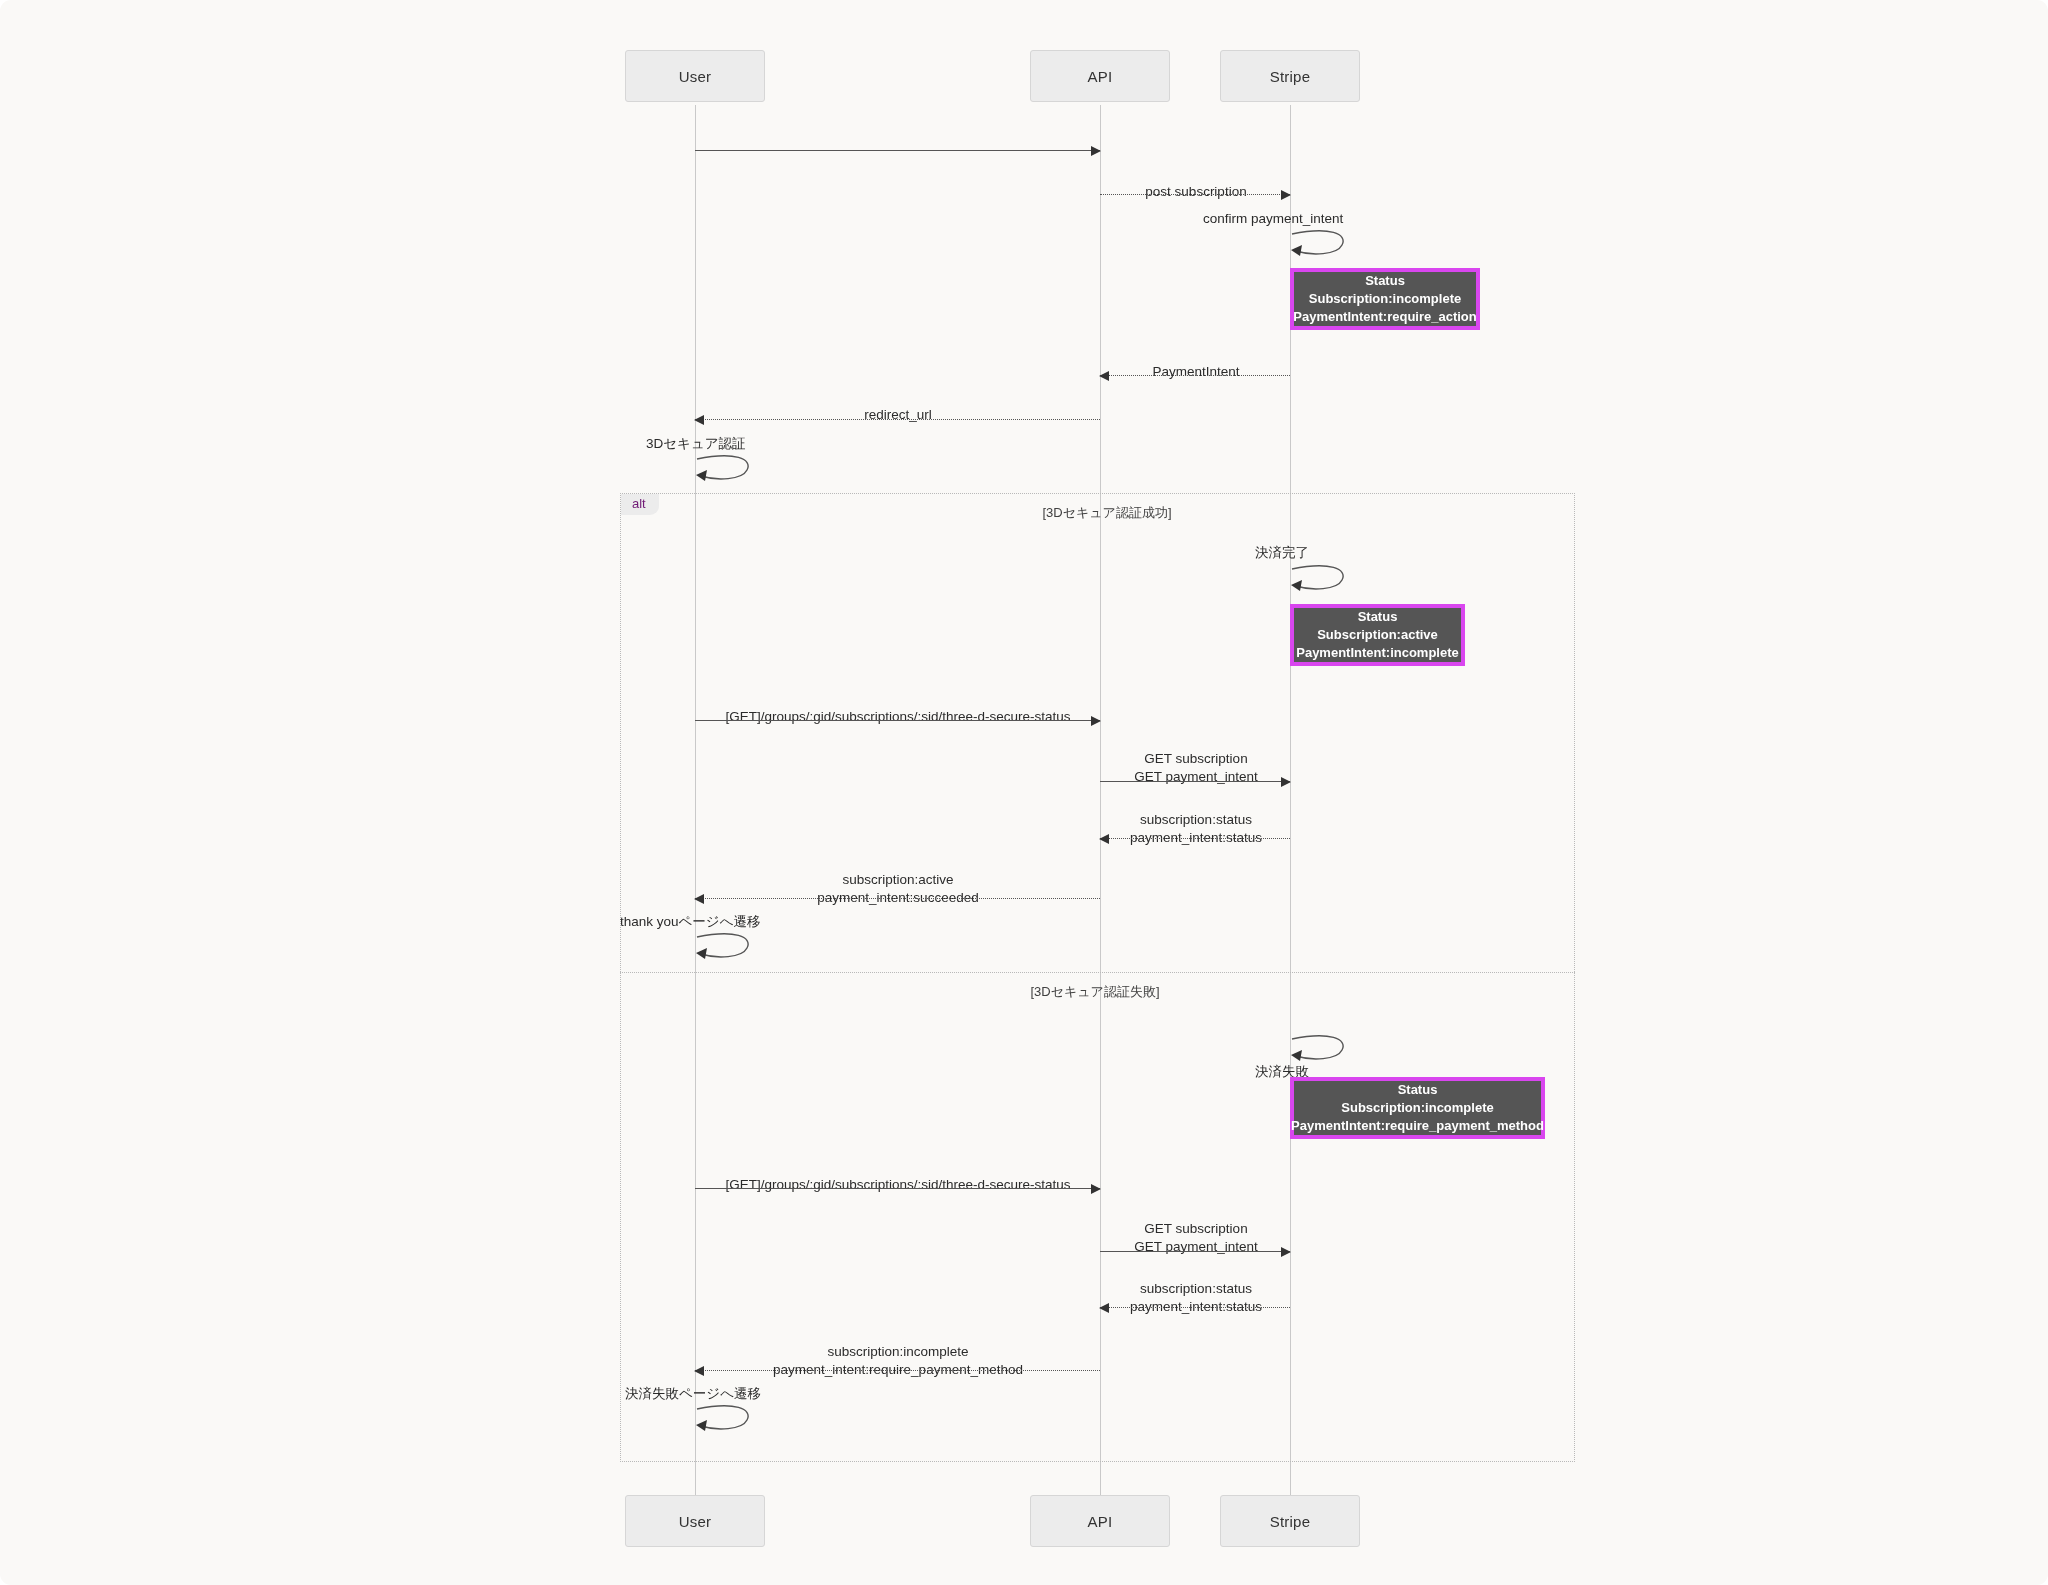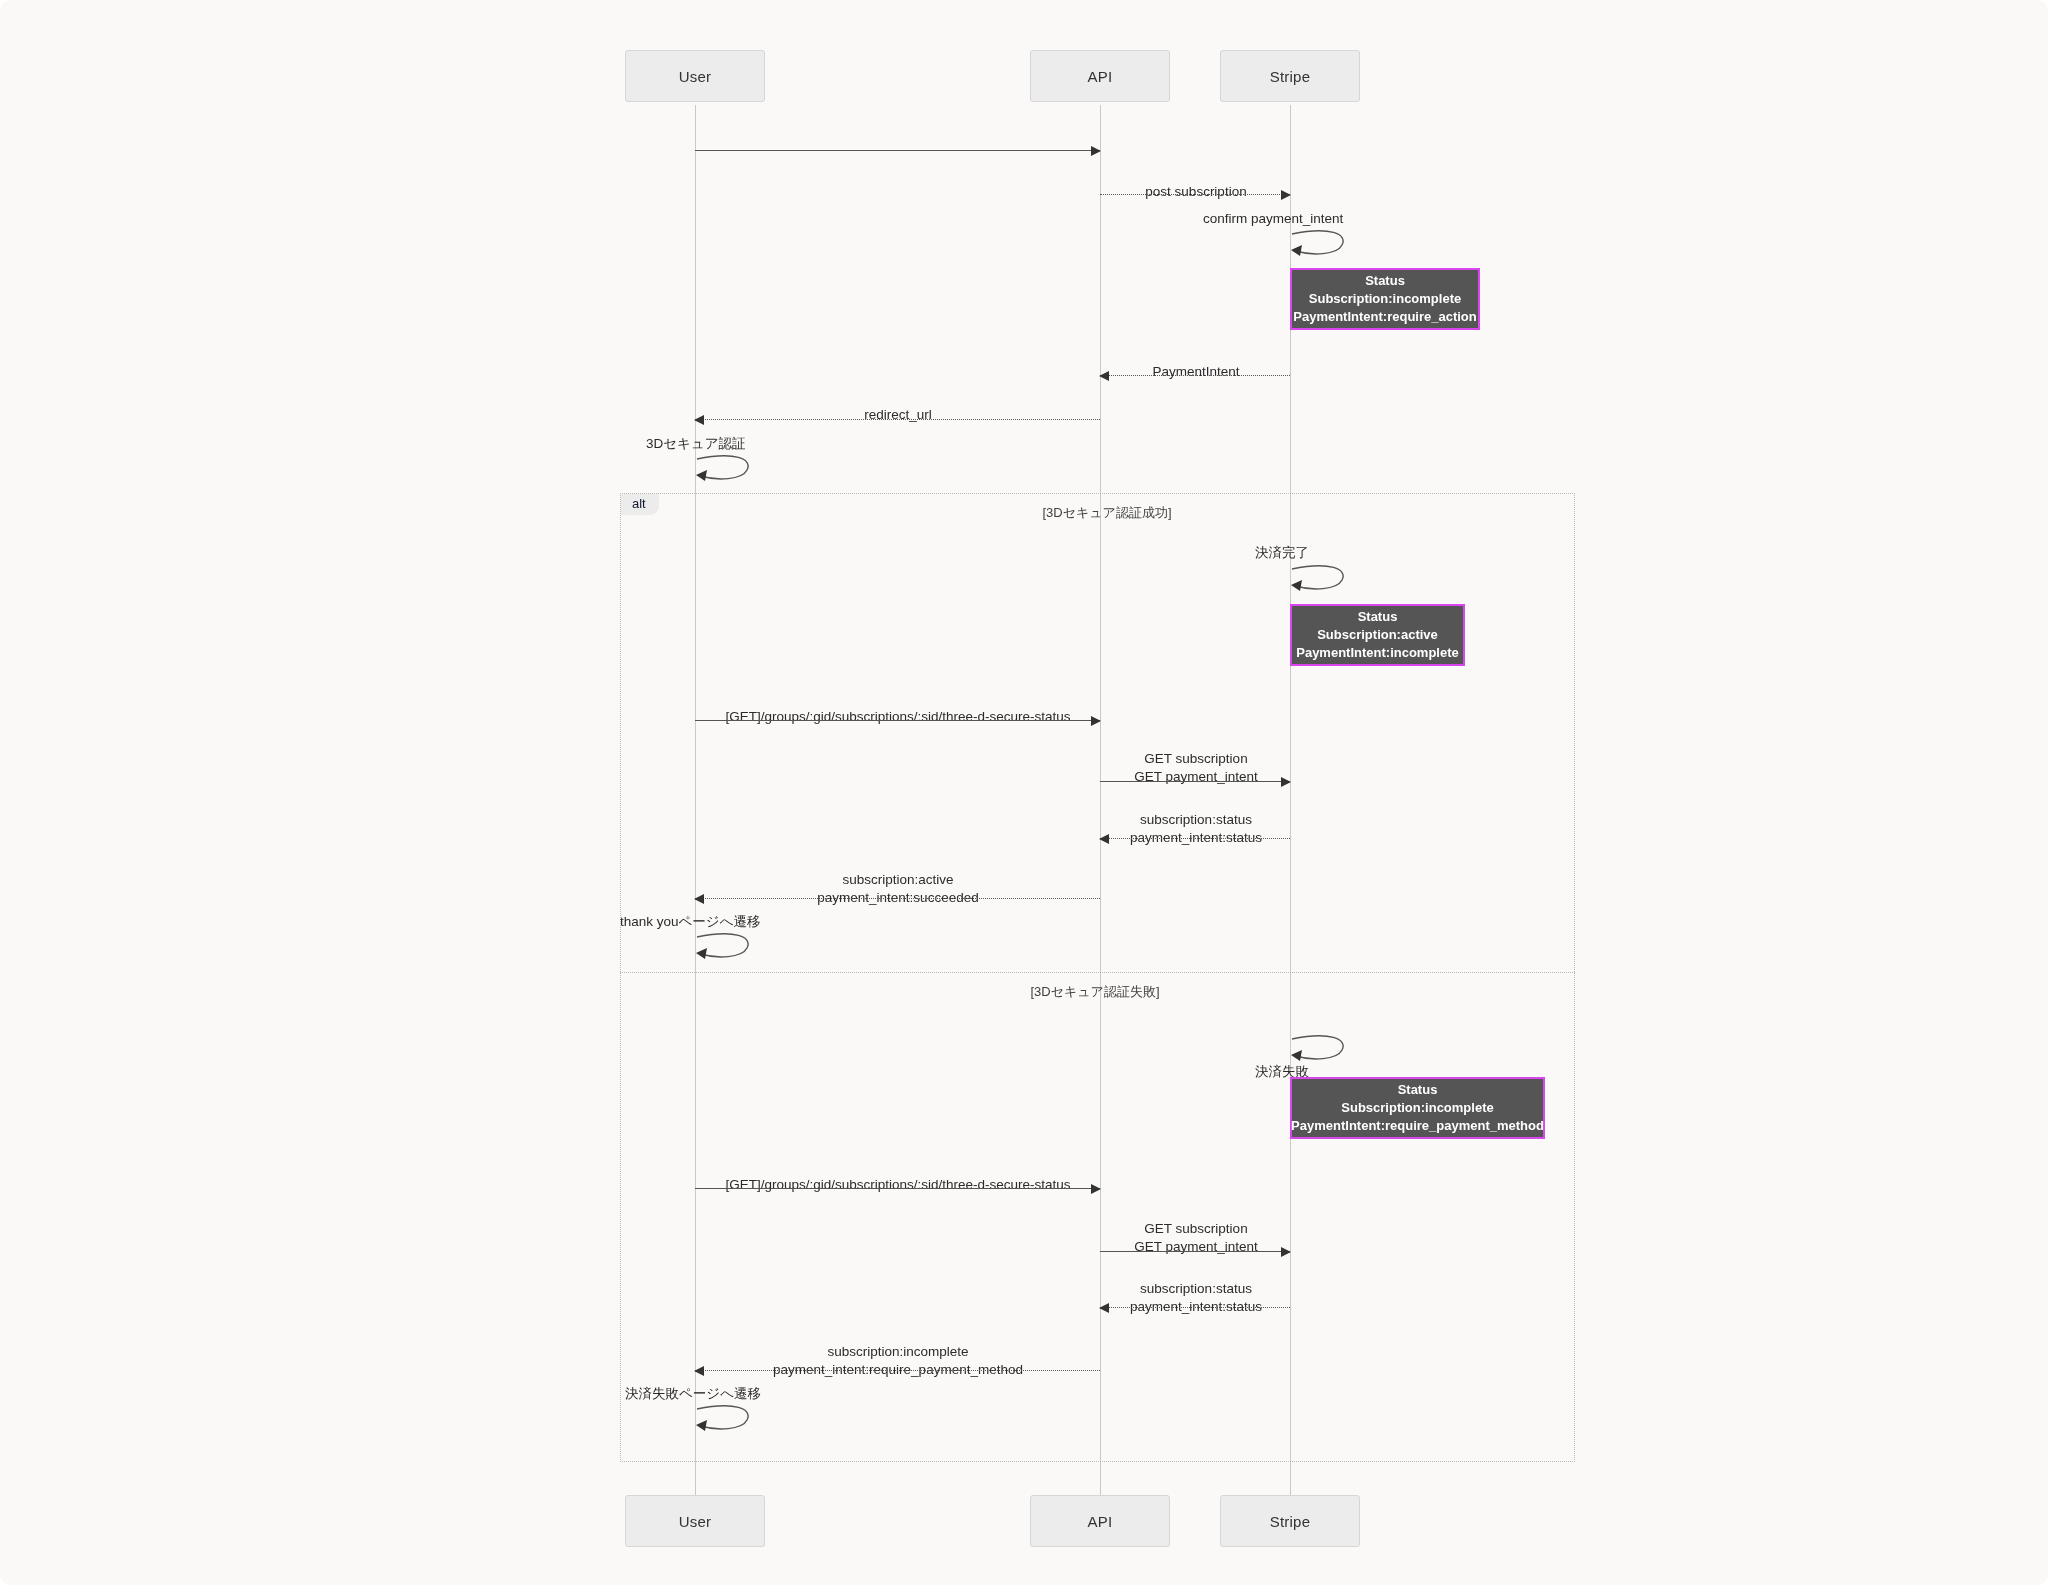--- a/index.html
+++ b/index.html
@@ -81,21 +81,21 @@
     font-size: 13.5px;
     color: #2b2b2b;
     white-space: nowrap;
     line-height: 1.3;
   }
 
   
   .note {
     position: absolute;
     background: #555555;
-    border: 2px solid #d946ef;
+    border: 4px solid #d946ef;
     color: #ffffff;
     font-size: 13px;
     line-height: 1.38;
     text-align: center;
     padding: 6px 8px;
     white-space: pre-line;
     font-weight: 600;
     display: flex;
     flex-direction: column;
     justify-content: center;
@@ -112,21 +112,21 @@
   .fragment-divider {
     position: absolute;
     height: 0;
     border-top: 1.5px dotted #b9b9b9;
   }
   .fragment-tag {
     position: absolute;
     background: #ececec;
     border-bottom-right-radius: 9px;
     font-size: 13px;
-    color: #0f172a;
+    color: #701a75;
     padding: 3px 13px 4px 11px;
     line-height: 1.1;
   }
   .fragment-cond {
     position: absolute;
     font-size: 13px;
     color: #404040;
     white-space: nowrap;
     transform: translateX(-50%);
   }

